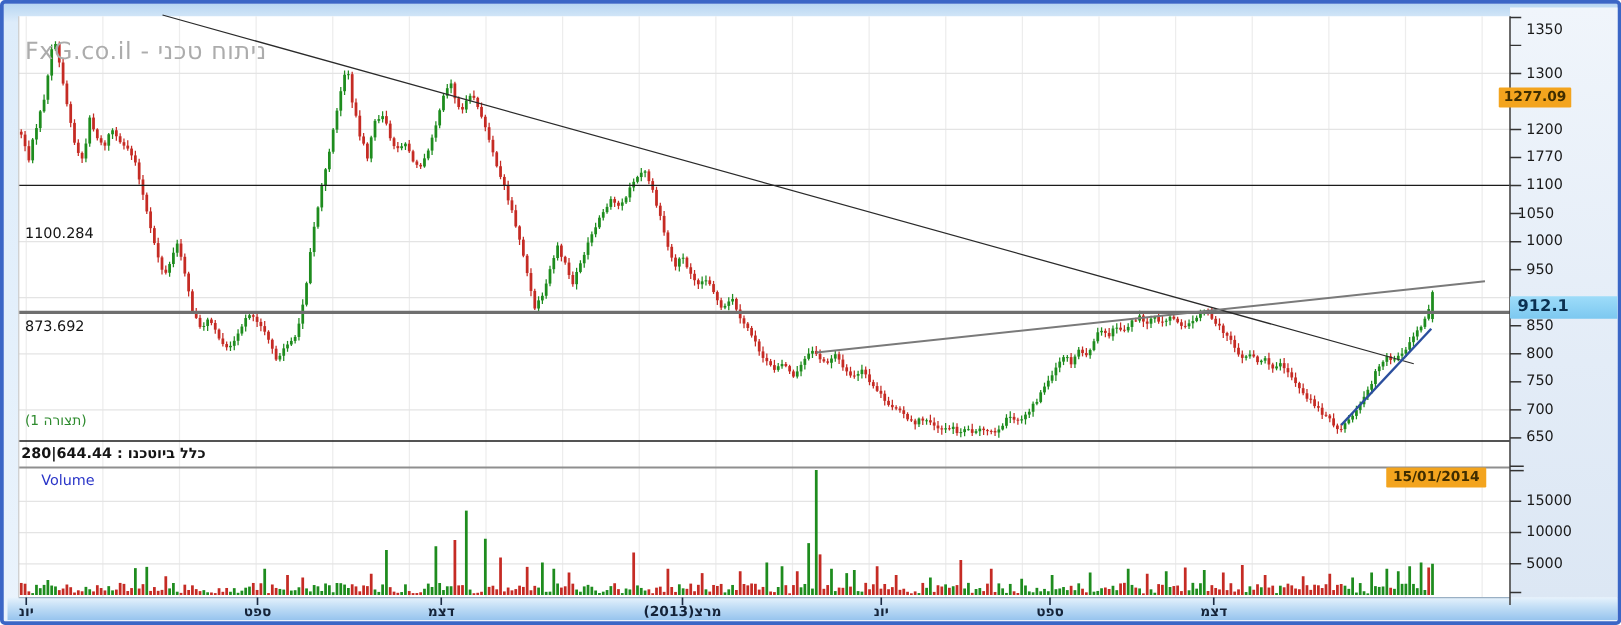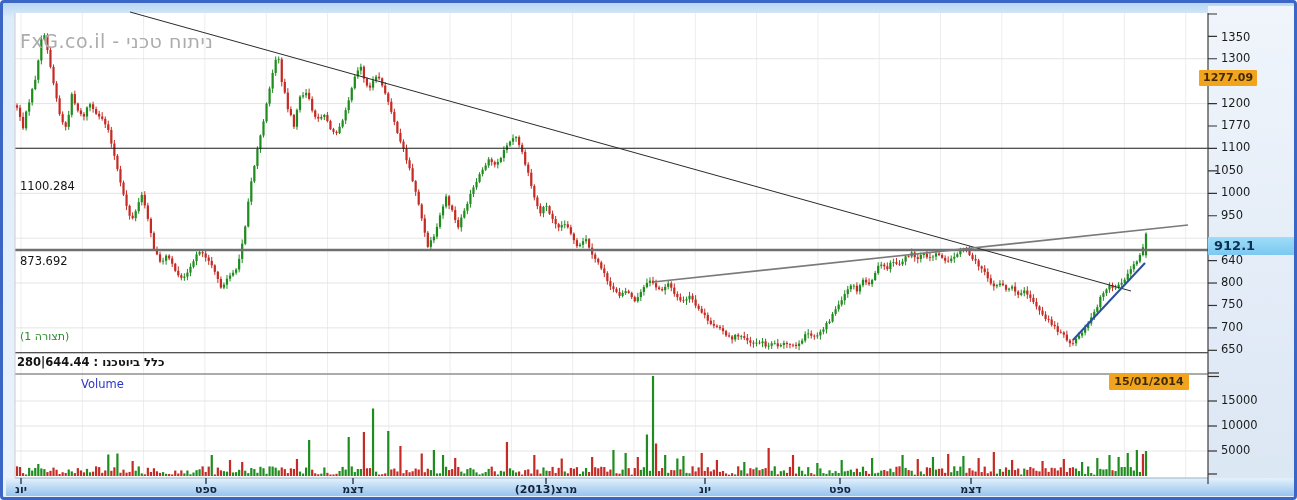--- a/index.html
+++ b/index.html
@@ -1224,34 +1224,34 @@
 
   <div class="abs" id="overlay">
     <span class="lbl watermark" style="left:17px;top:27px;" dir="ltr">FxG.co.il - ניתוח טכני</span>
 
     <span class="lbl levelLbl" style="left:17px;top:148px;margin-top:28px;">1100.284</span>
     <span class="lbl levelLbl" style="left:17px;top:251px;">873.692</span>
 
     <span class="lbl configLbl" style="left:17px;top:327px;" dir="rtl">(תצורה 1)</span>
     <span class="lbl instrLbl" style="left:14px;top:352px;font-weight:bold;" dir="rtl">כלל ביוטכנו : 644.44|280</span>
 
-    <span class="lbl volLbl" style="left:30px;top:374px;margin-left:48px;">Volume</span>
+    <span class="lbl volLbl" style="left:30px;top:374px;">Volume</span>
 
     <span class="lbl tag tagOrange" style="left:1196px;top:67px;">1277.09</span>
     <span class="lbl tag tagBlue" style="left:1205px;top:234px;width:83px;">912.1</span>
     <span class="lbl tag tagDate" style="left:1106px;top:371px;width:72px;">15/01/2014</span>
-  <span class="lbl ytick" style="left: 1218px; top: 27px;">1350</span>
+  <span class="lbl ytick" style="left: 1218px; top: 13px;">1350</span>
       <span class="lbl ytick" style="left: 1218px; top: 47.73px;">1300</span>
       <span class="lbl ytick" style="left: 1218px; top: 92.59px;">1200</span>
       <span class="lbl ytick" style="left: 1218px; top: 115.02px;">1770</span>
       <span class="lbl ytick" style="left: 1218px; top: 137.45px;">1100</span>
       <span class="lbl ytick" style="left: 1211px; top: 159.88px;">1050</span>
       <span class="lbl ytick" style="left: 1218px; top: 182.31px; text-align: center;">1000</span>
       <span class="lbl ytick" style="left: 1218px; top: 204.74px;">950</span>
-      <span class="lbl ytick" style="left: 1218px; top: 249.6px;">640</span>
+      <span class="lbl ytick" style="left: 1218px; top: 249.6px;">850</span>
       <span class="lbl ytick" style="left: 1218px; top: 272.03px;">800</span>
       <span class="lbl ytick" style="left: 1218px; top: 294.46px;">750</span>
       <span class="lbl ytick" style="left: 1218px; top: 316.89px;">700</span>
       <span class="lbl ytick" style="left: 1218px; top: 339.32px;">650</span>
       <span class="lbl ytick" style="left: 1218px; top: 390px;">15000</span>
       <span class="lbl ytick" style="left: 1218px; top: 415px;">10000</span>
       <span class="lbl ytick" style="left: 1218px; top: 440px;">5000</span>
       <span class="lbl xtick" dir="rtl" style="left: 18px; top: 480px;">יונ</span>
       <span class="lbl xtick" dir="rtl" style="left: 203px; top: 480px;">ספט</span>
       <span class="lbl xtick" dir="rtl" style="left: 350px; top: 480px;">דצמ</span>

